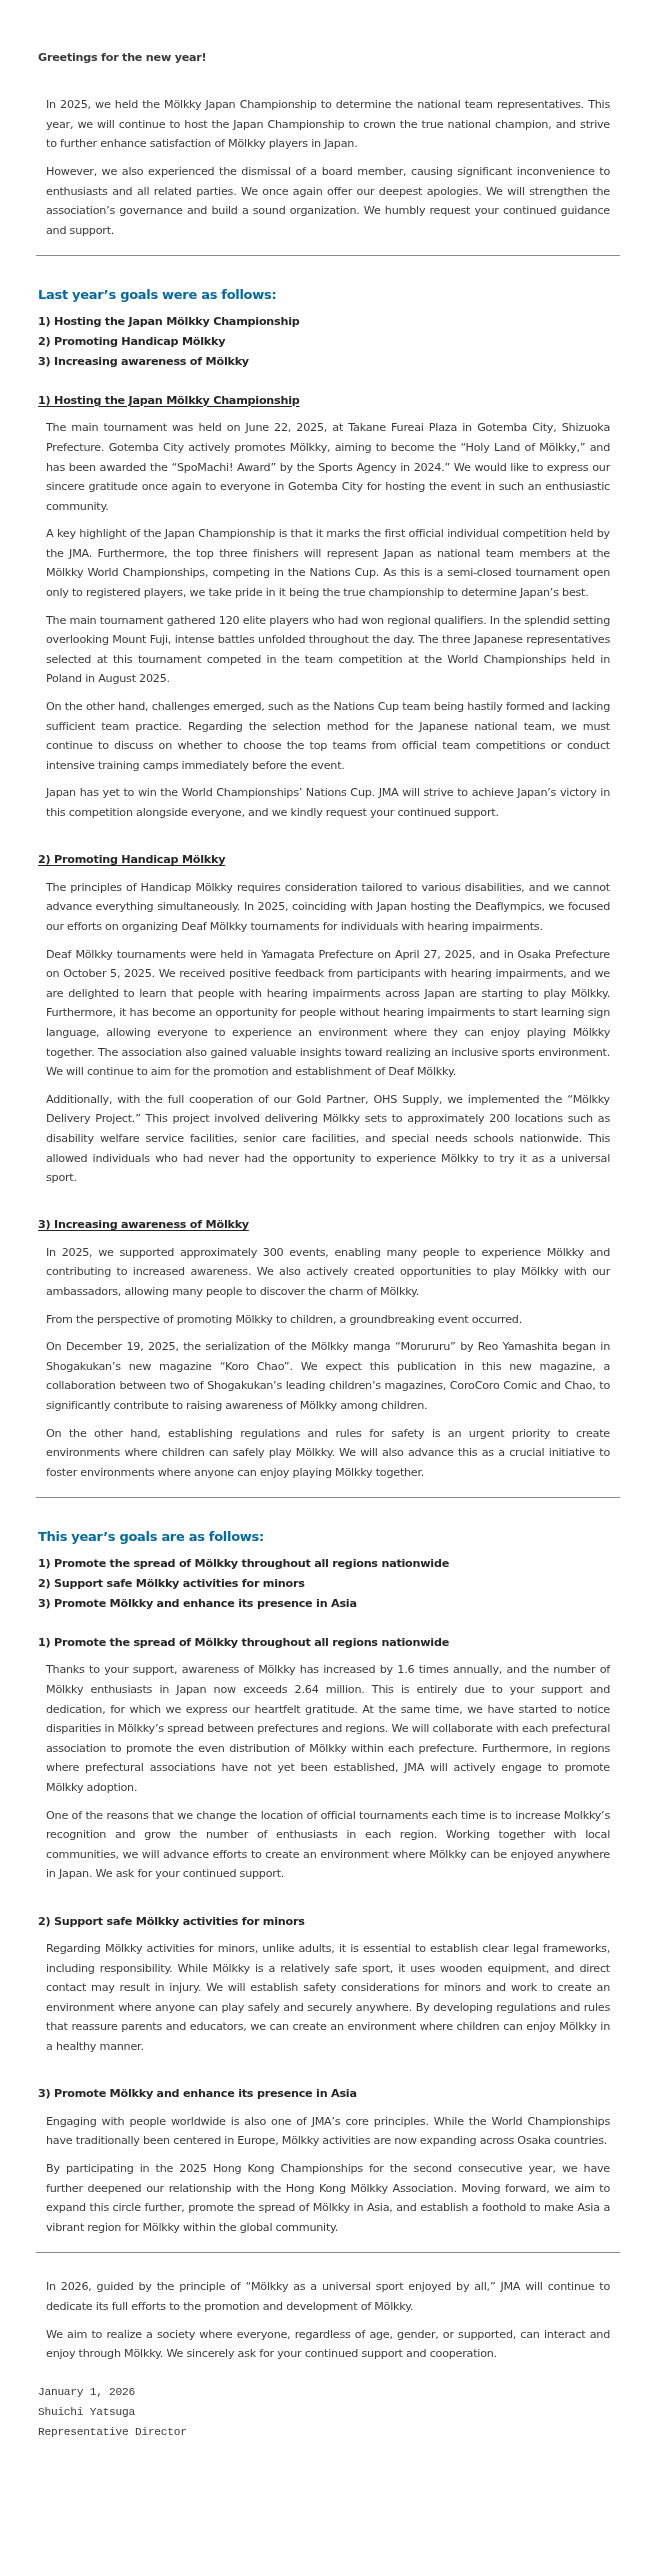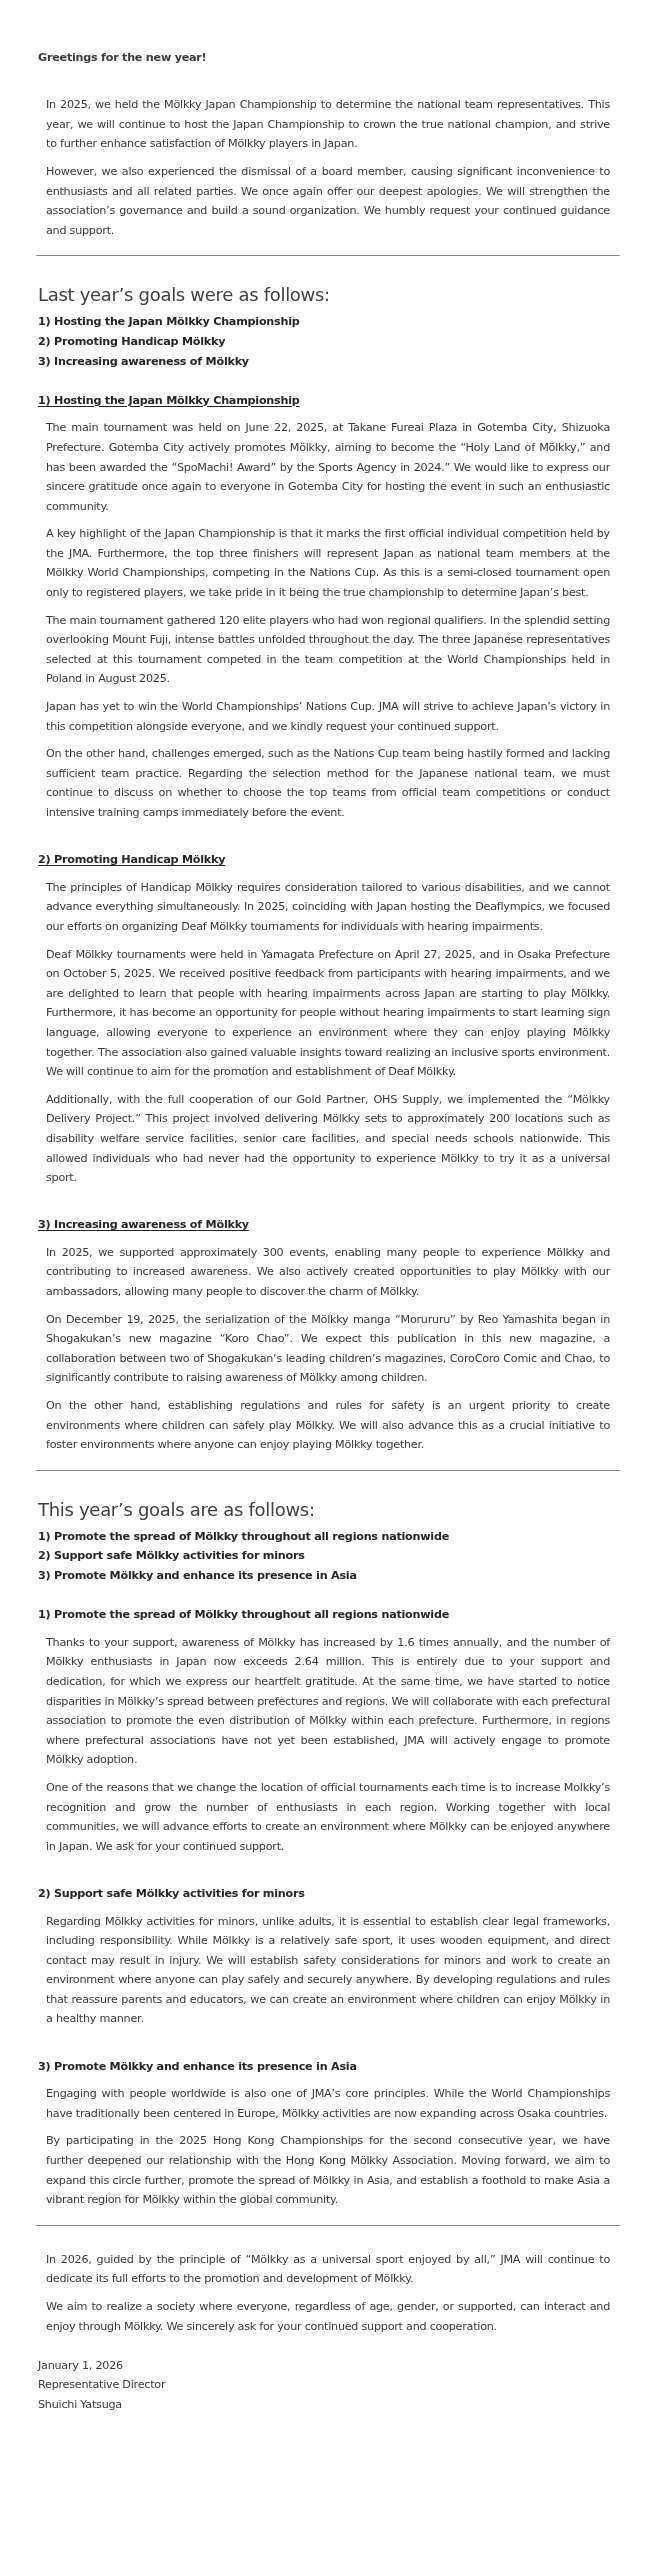--- a/index.html
+++ b/index.html
@@ -18,32 +18,32 @@
   .gap { height: 19.6px; }
   .greeting { margin: 0; font-weight: bold; }
   hr.divider {
     border: none;
     border-top: 1.5px solid #8a8a8a;
     margin: 15px -2px 0 -2px;
     height: 0;
   }
   h2.section-heading {
     margin: 28px 0 6px 0;
-    font-size: 18px;
+    font-size: 13px;
     line-height: 22px;
-    font-weight: normal;
-    color: #404040;
+    font-weight: bold;
+    color: #0369a1;
     letter-spacing: -0.3px;
   }
   ol.goal-list { list-style: none; margin: 0; padding: 0; }
   ol.goal-list li { font-weight: bold; color: #262626; }
   .sub-heading { font-weight: bold; color: #262626; margin: 0; }
   .sub-heading.underline { text-decoration: underline; text-decoration-thickness: 1px; text-underline-offset: 2px; }
   .closing-block { margin-top: 24px; }
-  .signature { margin-top: 19.6px; }
+  .signature { margin-top: 19.6px; font-family: Liberation Mono, monospace; }
   .signature div { margin: 0; }
 </style>
 </head>
 <body>
 
 <div class="page">
 
   <p class="greeting">Greetings for the new year!</p>
   <div class="gap"></div>
 
@@ -61,36 +61,37 @@
       <li>2) Promoting Handicap Mölkky</li>
       <li>3) Increasing awareness of Mölkky</li>
     </ol>
     <div class="gap"></div>
 
     <div>
       <p class="sub-heading underline">1) Hosting the Japan Mölkky Championship</p>
       <p>The main tournament was held on June 22, 2025, at Takane Fureai Plaza in Gotemba City, Shizuoka Prefecture. Gotemba City actively promotes Mölkky, aiming to become the “Holy Land of Mölkky,” and has been awarded the “SpoMachi! Award” by the Sports Agency in 2024.” We would like to express our sincere gratitude once again to everyone in Gotemba City for hosting the event in such an enthusiastic community.</p>
       <p>A key highlight of the Japan Championship is that it marks the first official individual competition held by the JMA. Furthermore, the top three finishers will represent Japan as national team members at the Mölkky World Championships, competing in the Nations Cup. As this is a semi-closed tournament open only to registered players, we take pride in it being the true championship to determine Japan’s best.</p>
       <p>The main tournament gathered 120 elite players who had won regional qualifiers. In the splendid setting overlooking Mount Fuji, intense battles unfolded throughout the day. The three Japanese representatives selected at this tournament competed in the team competition at the World Championships held in Poland in August 2025.</p>
+      <p>On the other hand, challenges emerged, such as the Nations Cup team being hastily formed and lacking sufficient team practice. Regarding the selection method for the Japanese national team, we must continue to discuss on whether to choose the top teams from official team competitions or conduct intensive training camps immediately before the event.</p>
       <p>Japan has yet to win the World Championships’ Nations Cup. JMA will strive to achieve Japan’s victory in this competition alongside everyone, and we kindly request your continued support.</p>
-      <p>On the other hand, challenges emerged, such as the Nations Cup team being hastily formed and lacking sufficient team practice. Regarding the selection method for the Japanese national team, we must continue to discuss on whether to choose the top teams from official team competitions or conduct intensive training camps immediately before the event.</p>
     </div>
     <div class="gap"></div>
 
     <div>
       <p class="sub-heading underline">2) Promoting Handicap Mölkky</p>
       <p>The principles of Handicap Mölkky requires consideration tailored to various disabilities, and we cannot advance everything simultaneously. In 2025, coinciding with Japan hosting the Deaflympics, we focused our efforts on organizing Deaf Mölkky tournaments for individuals with hearing impairments.</p>
       <p>Deaf Mölkky tournaments were held in Yamagata Prefecture on April 27, 2025, and in Osaka Prefecture on October 5, 2025. We received positive feedback from participants with hearing impairments, and we are delighted to learn that people with hearing impairments across Japan are starting to play Mölkky. Furthermore, it has become an opportunity for people without hearing impairments to start learning sign language, allowing everyone to experience an environment where they can enjoy playing Mölkky together. The association also gained valuable insights toward realizing an inclusive sports environment. We will continue to aim for the promotion and establishment of Deaf Mölkky.</p>
       <p>Additionally, with the full cooperation of our Gold Partner, OHS Supply, we implemented the “Mölkky Delivery Project.” This project involved delivering Mölkky sets to approximately 200 locations such as disability welfare service facilities, senior care facilities, and special needs schools nationwide. This allowed individuals who had never had the opportunity to experience Mölkky to try it as a universal sport.</p>
     </div>
     <div class="gap"></div>
 
     <div>
       <p class="sub-heading underline">3) Increasing awareness of Mölkky</p>
       <p>In 2025, we supported approximately 300 events, enabling many people to experience Mölkky and contributing to increased awareness. We also actively created opportunities to play Mölkky with our ambassadors, allowing many people to discover the charm of Mölkky.</p>
+      <p>From the perspective of promoting Mölkky to children, a groundbreaking event occurred.</p>
       <p>On December 19, 2025, the serialization of the Mölkky manga “Morururu” by Reo Yamashita began in Shogakukan’s new magazine “Koro Chao”. We expect this publication in this new magazine, a collaboration between two of Shogakukan’s leading children’s magazines, CoroCoro Comic and Chao, to significantly contribute to raising awareness of Mölkky among children.</p>
       <p>On the other hand, establishing regulations and rules for safety is an urgent priority to create environments where children can safely play Mölkky.  We will also advance this as a crucial initiative to foster environments where anyone can enjoy playing Mölkky together.</p>
     </div>
   </section>
 
   <hr class="divider">
 
   <section>
     <h2 class="section-heading">This year’s goals are as follows:</h2>
     <ol class="goal-list">
@@ -122,17 +123,17 @@
 
   <hr class="divider">
 
   <section class="closing-block">
     <p>In 2026, guided by the principle of “Mölkky as a universal sport enjoyed by all,” JMA will continue to dedicate its full efforts to the promotion and development of Mölkky.</p>
     <p>We aim to realize a society where everyone, regardless of age, gender, or supported, can interact and enjoy through Mölkky. We sincerely ask for your continued support and cooperation.</p>
   </section>
 
   <div class="signature">
     <div>January 1, 2026</div>
+    <div>Shuichi Yatsuga</div>
     <div>Representative Director</div>
-    <div>Shuichi Yatsuga</div>
   </div>
 
 </div>
 
 </body></html>

